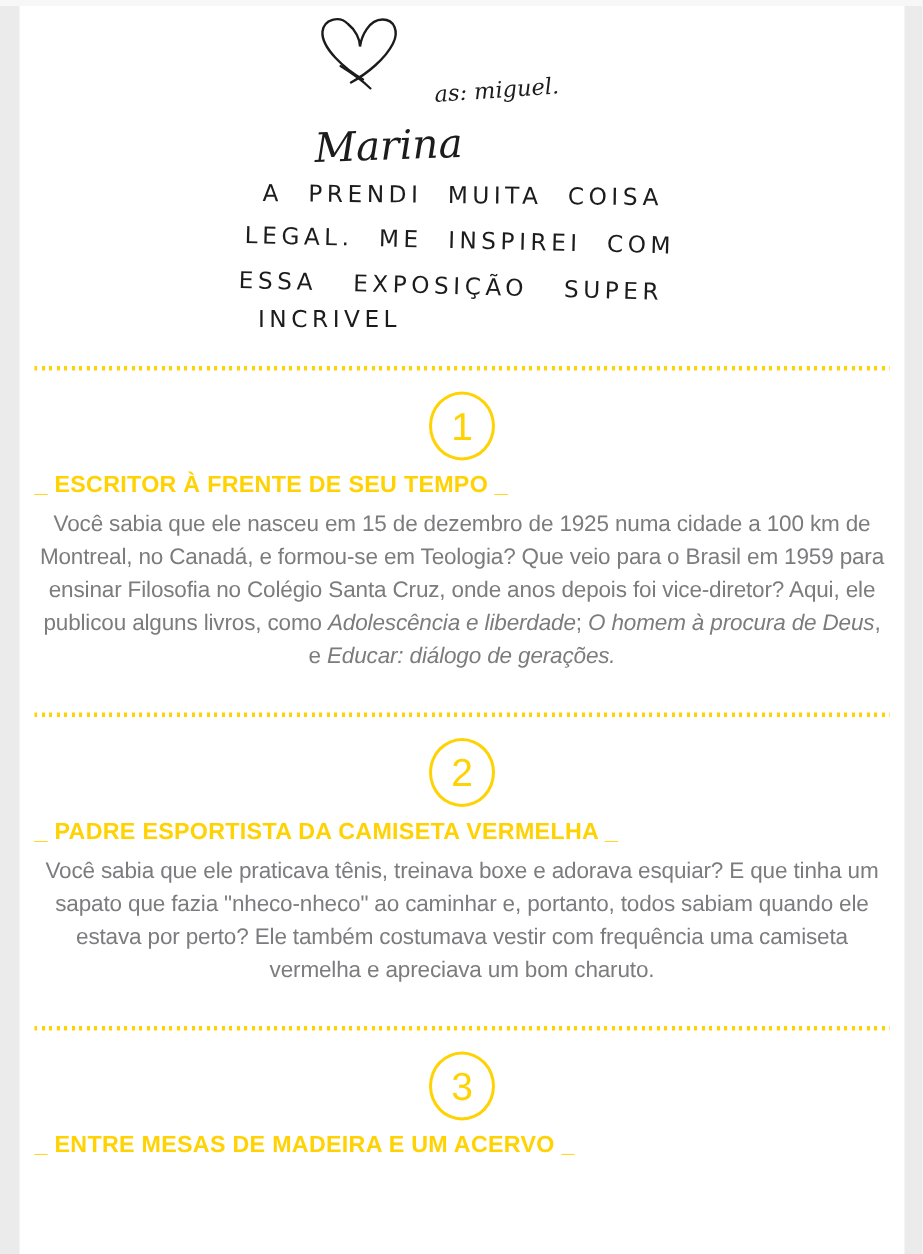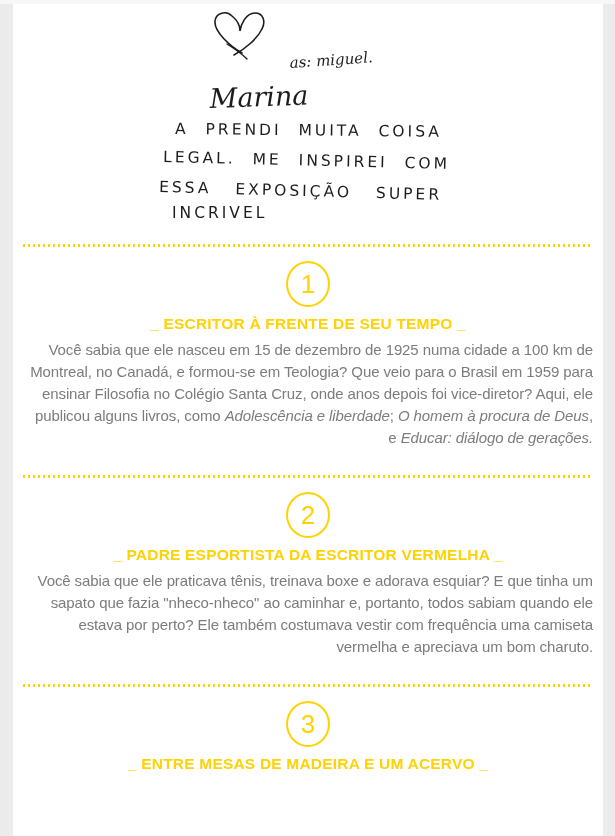--- a/index.html
+++ b/index.html
@@ -39,31 +39,31 @@
     width:44px;height:46px;
     border:2px solid var(--accent);
     border-radius:50%;
     margin:14px auto 0;
     display:flex;align-items:center;justify-content:center;
     color:var(--accent);
     font-size:26px;line-height:1;
   }
   .section-title{
     margin:8px 0 0;
-    text-align:center;
+    text-align:left;
     color:var(--accent);
     font-size:15.5px;font-weight:bold;
     letter-spacing:0.2px;
   }
   .section-paragraph{
     margin:6px 0 26px;
     color:var(--body-text);
     font-size:15px;line-height:22px;
     letter-spacing:-0.1px;
-    text-align:right;
+    text-align:center;
   }
   .section-paragraph i{font-style:italic;}
 </style>
 </head>
 <body>
 
 <div class="topbar"></div>
 
 <div class="card">
 
@@ -87,21 +87,21 @@
       </div>
     <h2 class="section-title">_ ESCRITOR À FRENTE DE SEU TEMPO _</h2>
     <p class="section-paragraph"><span>Você sabia que ele nasceu em 15 de dezembro de 1925 numa cidade a 100 km de Montreal, no Canadá, e formou-se em Teologia? Que veio para o Brasil em 1959 para ensinar Filosofia no Colégio Santa Cruz, onde anos depois foi vice-diretor? Aqui, ele publicou alguns livros, como </span><i>Adolescência e liberdade</i><span>; </span><i>O homem à procura de Deus</i><span>, e </span><i>Educar: diálogo de gerações.</i></p>
   </section>
 
   <section>
     <div class="divider"></div>
     <div class="badge">
         <span>2</span>
       </div>
-    <h2 class="section-title">_ PADRE ESPORTISTA DA ESCRITOR VERMELHA _</h2>
+    <h2 class="section-title">_ PADRE ESPORTISTA DA CAMISETA VERMELHA _</h2>
     <p class="section-paragraph"><span>Você sabia que ele praticava tênis, treinava boxe e adorava esquiar? E que tinha um sapato que fazia "nheco-nheco" ao caminhar e, portanto, todos sabiam quando ele estava por perto? Ele também costumava vestir com frequência uma camiseta vermelha e apreciava um bom charuto.</span></p>
   </section>
 
   <section>
     <div class="divider"></div>
     <div class="badge">
         <span>3</span>
       </div>
     <h2 class="section-title">_ ENTRE MESAS DE MADEIRA E UM ACERVO _</h2>
   </section>

